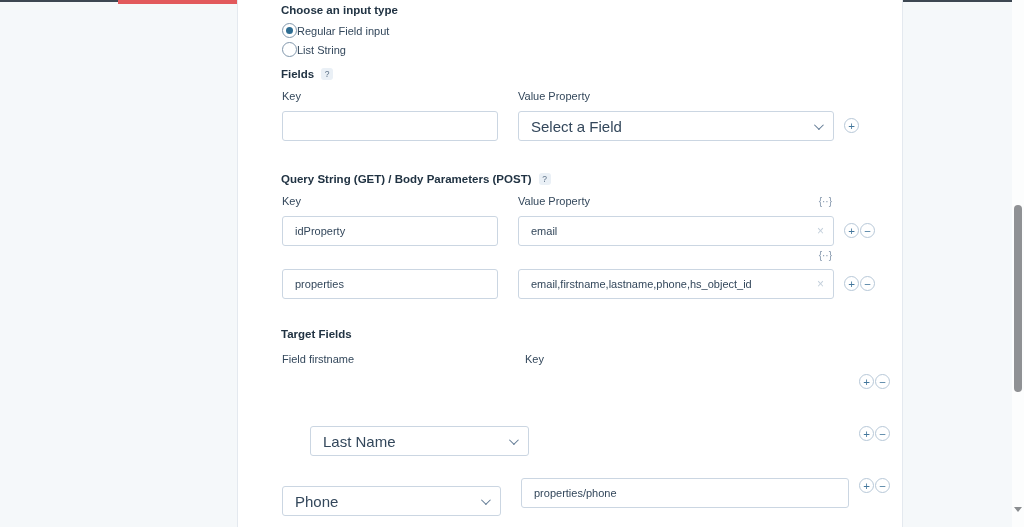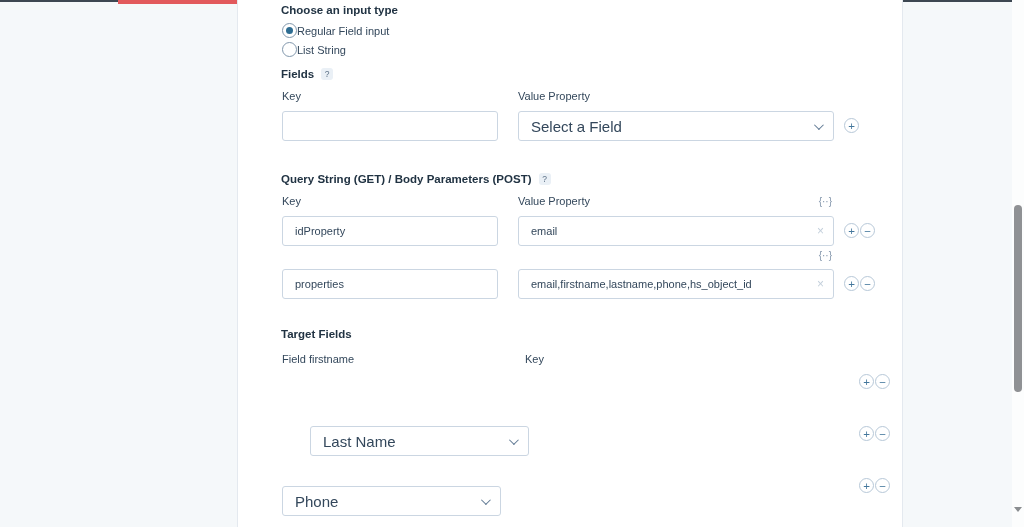--- a/index.html
+++ b/index.html
@@ -162,20 +162,23 @@
       <span>Last Name</span>
       <span class="chev"></span>
     </div>
     <button class="circle-btn" style="left:621px; top:426px;">+</button>
     <button class="circle-btn" style="left:637px; top:426px;">−</button>
 
     <div class="selectbox" style="left:44px; top:478px; width:219px;margin-top:8px;">
       <span>Phone</span>
       <span class="chev"></span>
     </div>
+    <div class="wrap" style="left:283px; top:478px; width:328px;">
+      <input class="ti" value="properties/phone" style="">
+    </div>
     <button class="circle-btn" style="left:621px; top:478px;">+</button>
     <button class="circle-btn" style="left:637px; top:478px;">−</button>
 
   </div>
 
   <div class="scrollbar">
     <div class="thumb"></div>
     <div class="scroll-arrow"></div>
   </div>
 </div>

